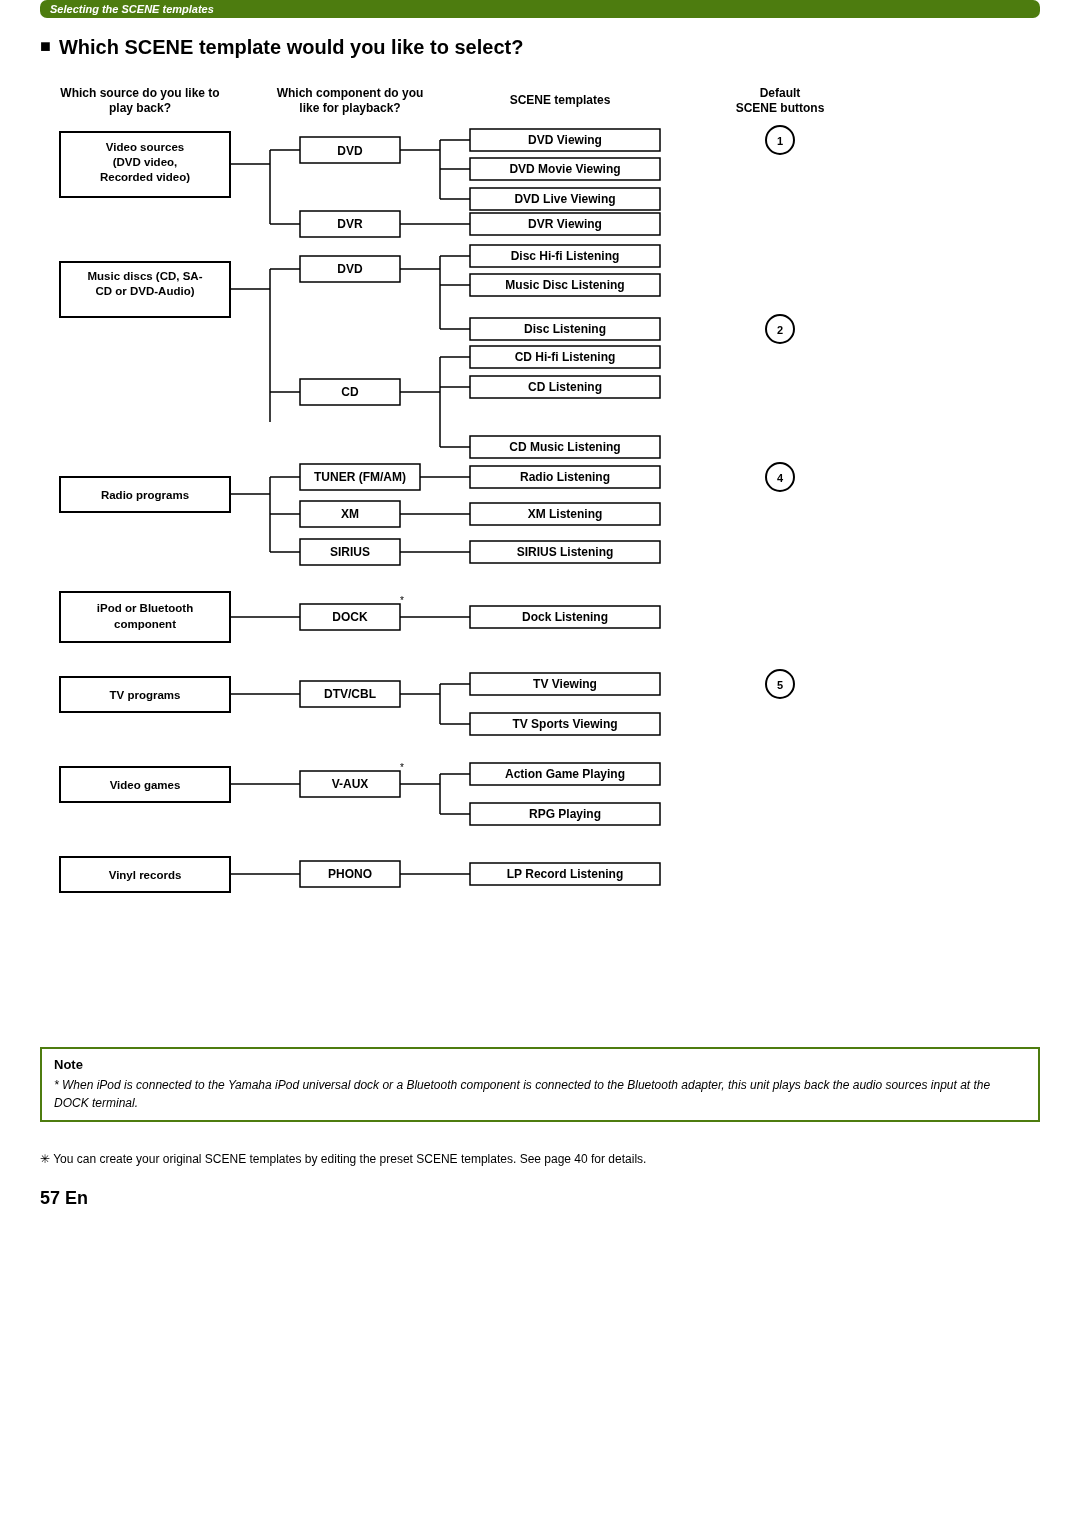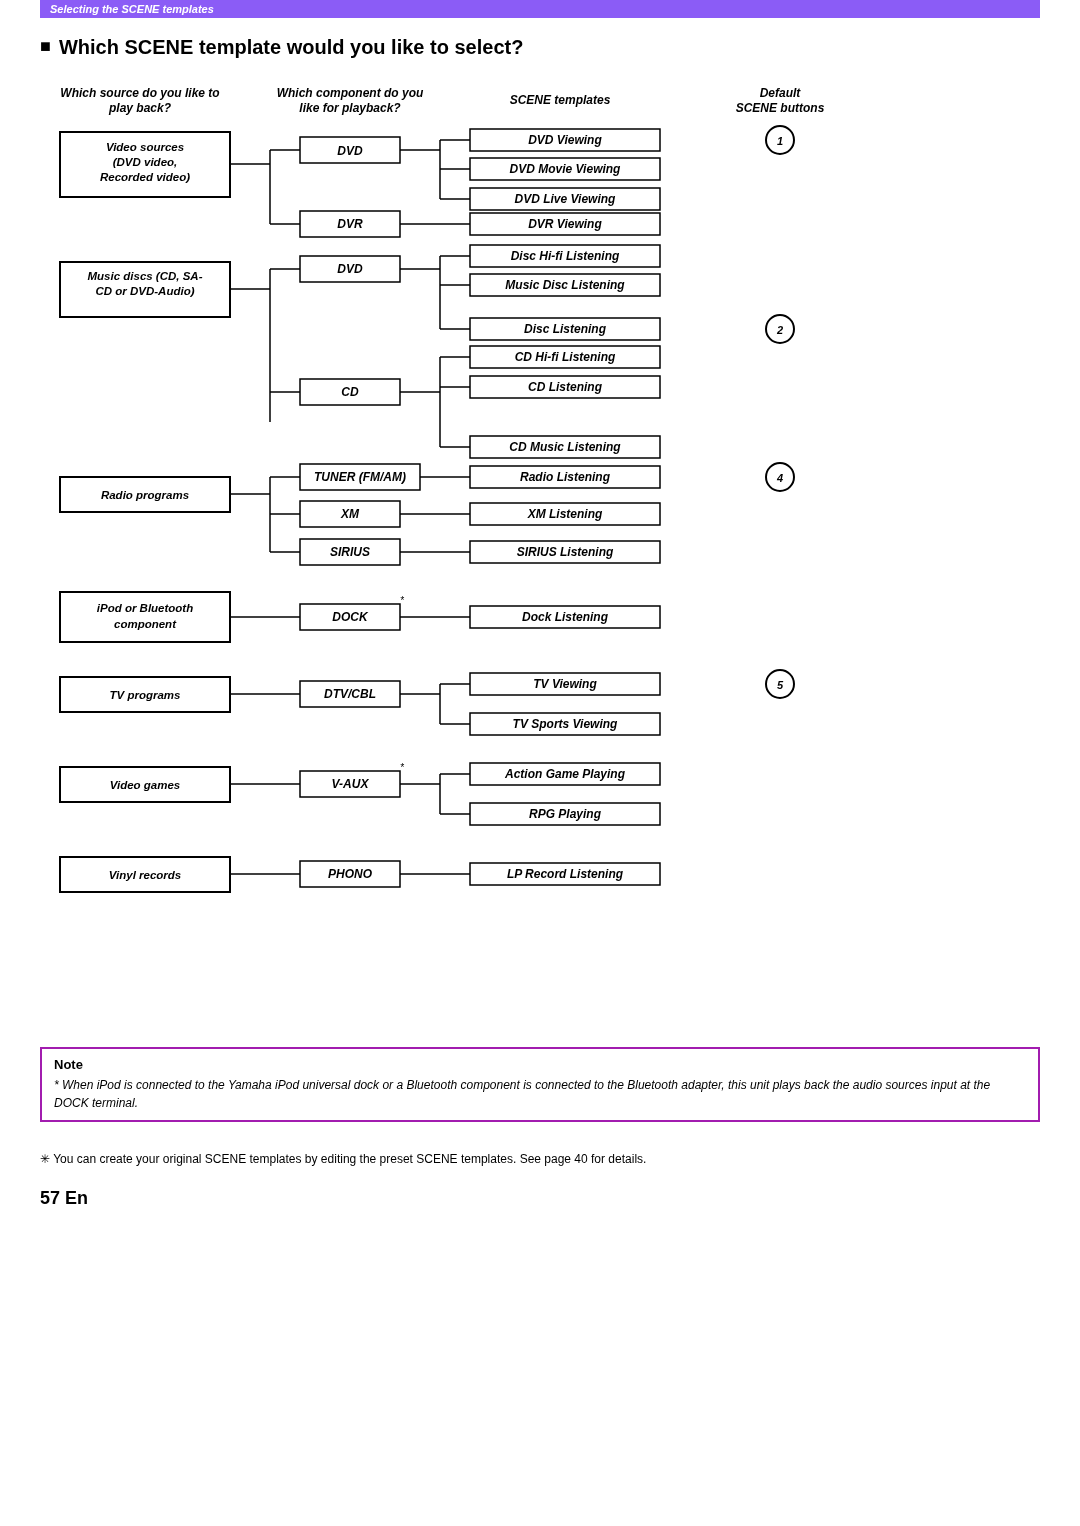--- a/index.html
+++ b/index.html
@@ -12,46 +12,47 @@
       min-height: 1526px;
     }
 
     .page-container {
       width: 1080px;
       padding: 0 40px 40px 40px;
     }
 
     
     .top-bar {
-      background: #8b5cf6;
+      background: #4d7c0f;
       color: #fff;
       font-size: 11px;
       font-style: italic;
       font-weight: bold;
       padding: 3px 10px;
       margin-bottom: 18px;
+      border-radius: 7px;
     }
 
     .main-title {
       font-size: 20px;
       font-weight: bold;
       margin-bottom: 18px;
       display: flex;
       align-items: flex-start;
       gap: 8px;
     }
     .main-title::before {
       content: '■';
       font-size: 18px;
     }
 
     
     .note-section {
       margin-top: 20px;
-      border: 2px solid #a21caf;
+      border: 2px solid #4d7c0f;
       padding: 8px 12px;
     }
     .note-title {
       font-weight: bold;
       font-size: 13px;
       margin-bottom: 4px;
     }
     .note-text {
       font-size: 12px;
       line-height: 1.5;
@@ -67,21 +68,20 @@
     .page-number {
       font-size: 18px;
       font-weight: bold;
       margin-top: 20px;
     }
 
     
     .diagram-svg-container {
       position: relative;
       width: 100%;
-      font-style: italic;
     }
 
     svg.diagram-svg {
       width: 960px;
       height: 950px;
       display: block;
     }
   </style>
 </head>
 <body>

